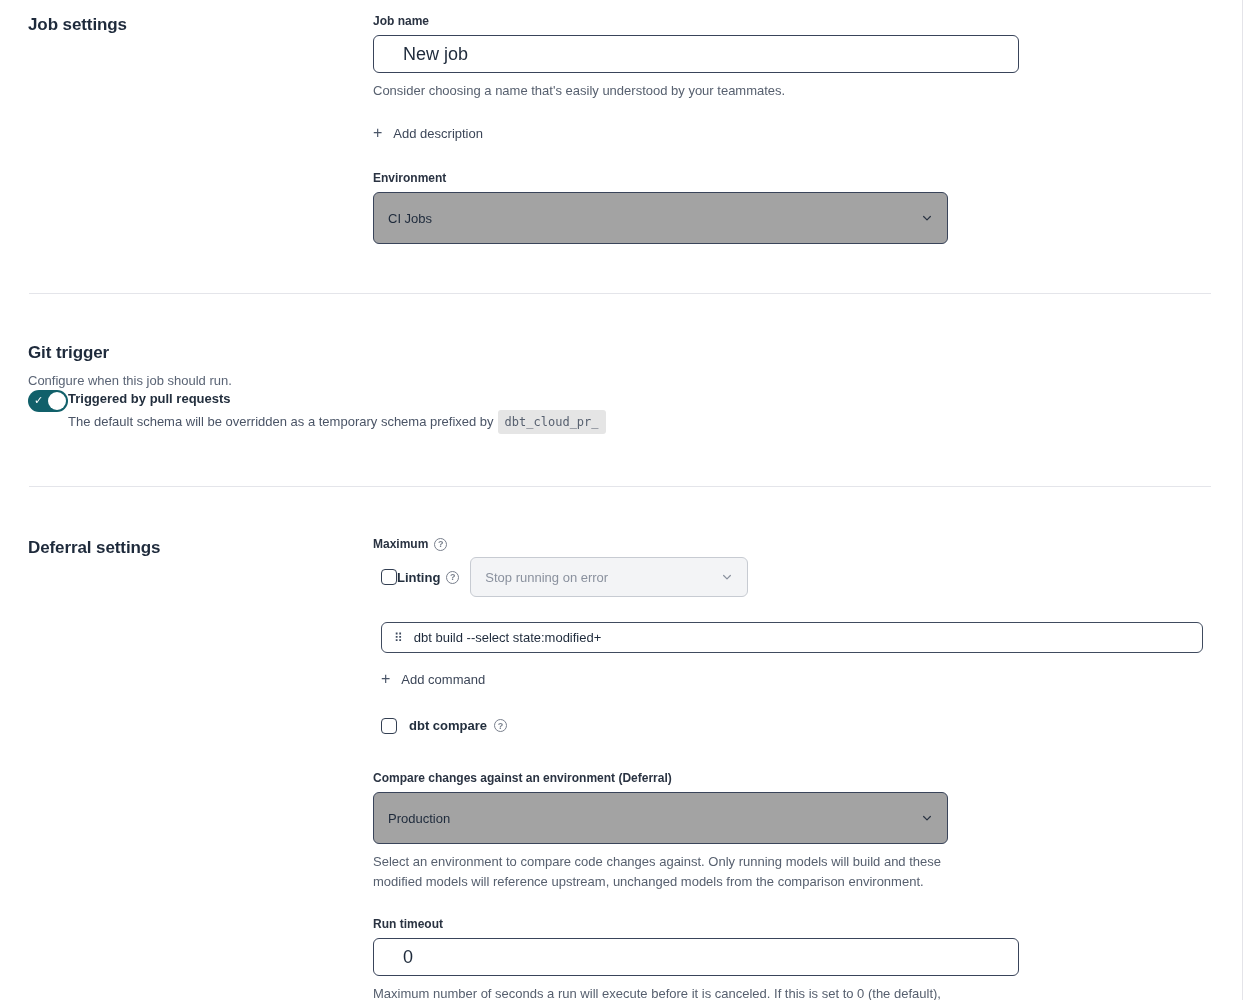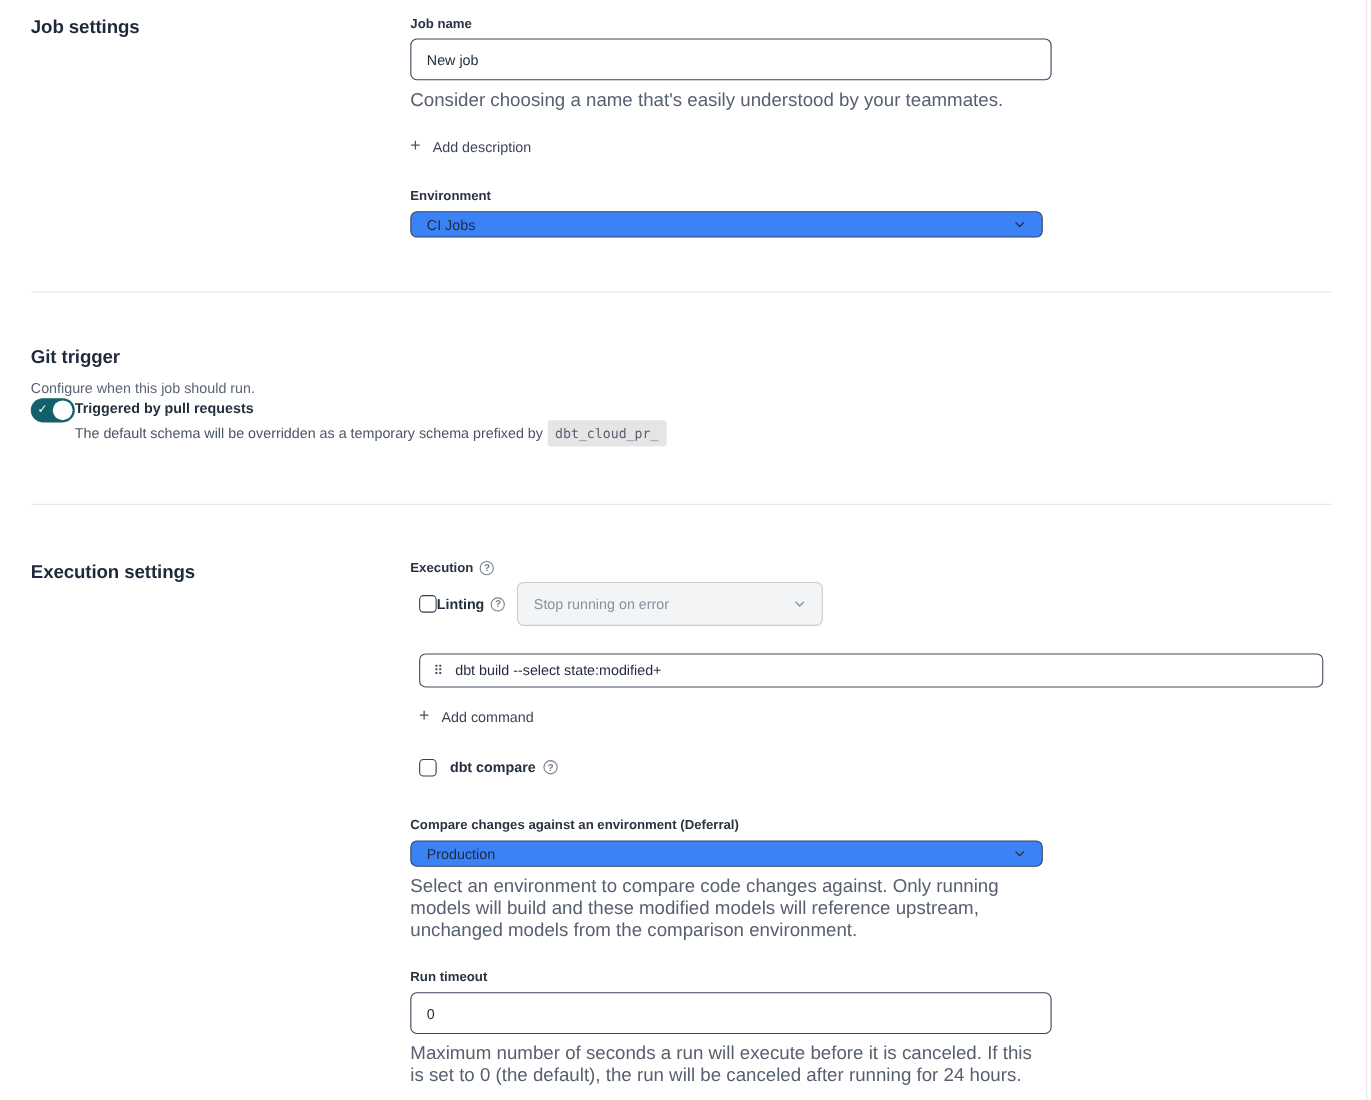--- a/index.html
+++ b/index.html
@@ -30,39 +30,39 @@
     margin: 0; font-size: 17px; font-weight: 700; color: #1e2a3b;
     letter-spacing: -0.1px; line-height: 21px;
   }
   .subtitle { margin: 9px 0 0; font-size: 13px; color: #5a6475; line-height: 18px; }
   .field-label {
     display: flex; align-items: center; gap: 6px;
     font-size: 12px; font-weight: 700; color: #2a3342; line-height: 14px;
     margin-bottom: 7px;
   }
   .text-input {
-    width: 583px; height: 38px;
+    width: 646px; height: 38px;
     border: 1px solid #39445a; border-radius: 6px;
-    padding: 0 14px; font-size: 13px; color: #1e2a3b;
+    padding: 0 29px; font-size: 18px; color: #1e2a3b;
     font-family: "Liberation Sans", sans-serif;
     background: #fff; outline: none;
   }
   .select {
-    width: 575px; height: 24px;
+    width: 575px; height: 52px;
     border: 1px solid #39445a; border-radius: 6px;
     display: flex; align-items: center; justify-content: space-between;
     padding: 0 14px; font-size: 13px; color: #1e2a3b;
-    background: #3b82f6; cursor: pointer;
+    background: #a3a3a3; cursor: pointer;
   }
   .select.disabled {
     background: #f3f4f6; border-color: #c7cbd2; color: #8a919e;
   }
   .select .chev { display: flex; color: #2a3342; }
   .select.disabled .chev { color: #8a919e; }
-  .helper { font-size: 17px; color: #57606f; line-height: 20px; margin: 8px 0 0; width: 575px; }
+  .helper { font-size: 13px; color: #57606f; line-height: 20px; margin: 8px 0 0; width: 575px; }
   .link-btn {
     display: inline-flex; align-items: center; gap: 11px;
     font-size: 13px; color: #3c4658; cursor: pointer; background: none; border: none;
     padding: 0; font-family: inherit;
   }
   .plus-glyph { font-size: 16px; line-height: 14px; color: #4a5568; font-weight: 400; }
   .mt-adddesc { margin-top: 23px; }
   .mt-env { margin-top: 29px; }
   
   .toggle-row { display: flex; align-items: flex-start; }
@@ -174,25 +174,25 @@
       </div>
     </div>
 
   </div>
 </div>
 
 <hr class="divider">
 
 <div class="section" id="sec3">
   <div class="col-left">
-    <h2>Execution settings</h2>
+    <h2>Deferral settings</h2>
   </div>
   <div class="col-right">
     <div class="field-label" style="margin-bottom:0">
-      <span>Execution</span>
+      <span>Maximum</span>
       <span class="help-icon">?</span>
     </div>
 
     <div class="linting-row">
       <button class="checkbox"></button>
       <span class="bold-label">Linting</span>
       <span class="help-icon">?</span>
       <div class="select disabled linting-select">
         <span>Stop running on error</span>
         <span class="chev">

